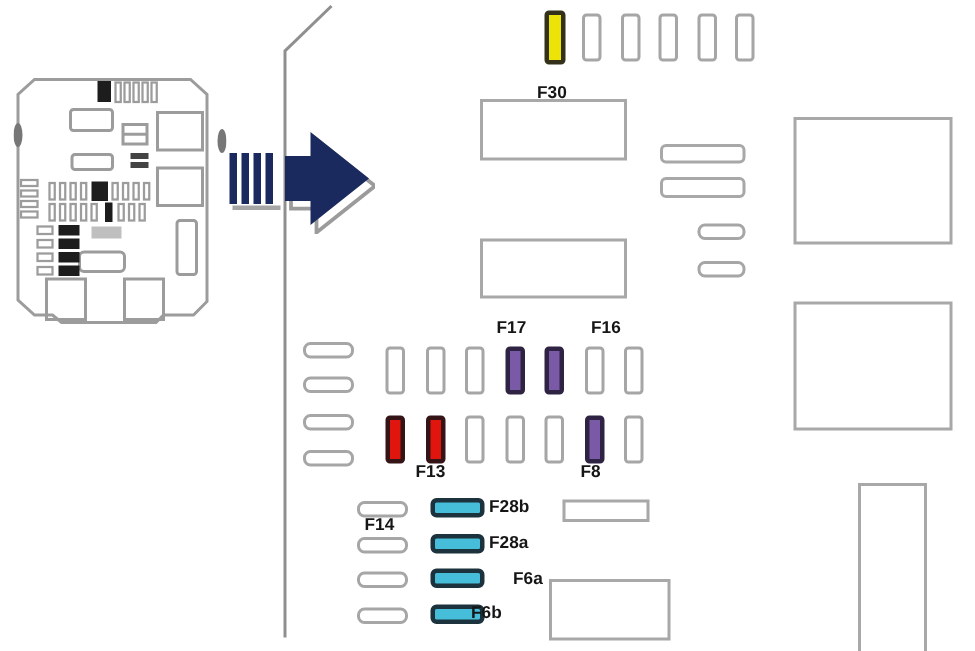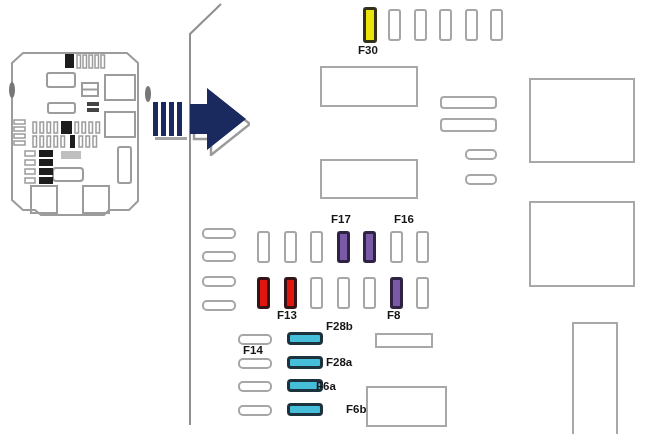--- a/index.html
+++ b/index.html
@@ -120,21 +120,21 @@
       <polygon points="40,20 57,20 57,4 96,35 57,66 57,50 40,50"></polygon>
     </g>
   </svg>
 
   <span class="vslot" style="left:363px;top:7px;" data-color="yellow"></span>
   <span class="vslot" style="left:388px;top:9px;"></span>
   <span class="vslot" style="left:414px;top:9px;"></span>
   <span class="vslot" style="left:439px;top:9px;"></span>
   <span class="vslot" style="left:465px;top:9px;"></span>
   <span class="vslot" style="left:490px;top:9px;"></span>
-  <span class="lbl" style="left:358px;top:44px;text-align:right;">F30</span>
+  <span class="lbl" style="left:358px;top:56px;text-align:right;">F30</span>
 
   <div class="obox" style="left:320px;top:66px;width:98px;height:41px;"></div>
   <div class="obox" style="left:320px;top:159px;width:98px;height:40px;"></div>
 
   <div class="obox rnd" style="left:440px;top:96px;width:57px;height:13px;"></div>
   <div class="obox rnd" style="left:440px;top:118px;width:57px;height:14px;"></div>
   <span class="hslot" style="left:465px;top:149px;width:28px;"></span>
   <span class="hslot" style="left:465px;top:174px;width:28px;"></span>
   <div class="obox" style="left:529px;top:78px;width:106px;height:85px;"></div>
   <div class="obox" style="left:529px;top:201px;width:106px;height:86px;"></div>
@@ -161,30 +161,30 @@
   <span class="vslot" style="left:337px;top:277px;" data-color="empty"></span>
   <span class="vslot" style="left:363px;top:277px;" data-color="empty"></span>
   <span class="vslot" style="left:390px;top:277px;" data-color="purple"></span>
   <span class="vslot" style="left:416px;top:277px;" data-color="empty"></span>
   <span class="lbl" style="left:243px;top:309px;margin-top:35px;">F14</span>
   <span class="lbl" style="left:277px;top:309px;text-align:right;">F13</span>
   <span class="lbl" style="left:387px;top:309px;">F8</span>
 
   <span class="hslot" style="left:238px;top:334px;"></span>
   <span class="hfuse" style="left:287px;top:332px;"></span>
-  <span class="lbl" style="left:326px;top:320px;">F28b</span>
+  <span class="lbl" style="left:326px;top:332px;">F28b</span>
 
   <span class="hslot" style="left:238px;top:358px;"></span>
   <span class="hfuse" style="left:287px;top:356px;"></span>
   <span class="lbl" style="left:326px;top:356px;">F28a</span>
 
   <span class="hslot" style="left:238px;top:381px;"></span>
   <span class="hfuse" style="left:287px;top:379px;"></span>
-  <span class="lbl" style="left:316px;top:380px;">F6a</span>
+  <span class="lbl" style="left:342px;top:380px;">F6a</span>
 
   <span class="hslot" style="left:238px;top:405px;"></span>
   <span class="hfuse" style="left:287px;top:403px;"></span>
-  <span class="lbl" style="left:346px;top:403px;">F6b</span>
+  <span class="lbl" style="left:314px;top:403px;">F6b</span>
 
   <div class="obox" style="left:375px;top:333px;width:58px;height:15px;"></div>
   <div class="obox" style="left:366px;top:386px;width:81px;height:41px;"></div>
 
 </div>
 
 </body></html>

